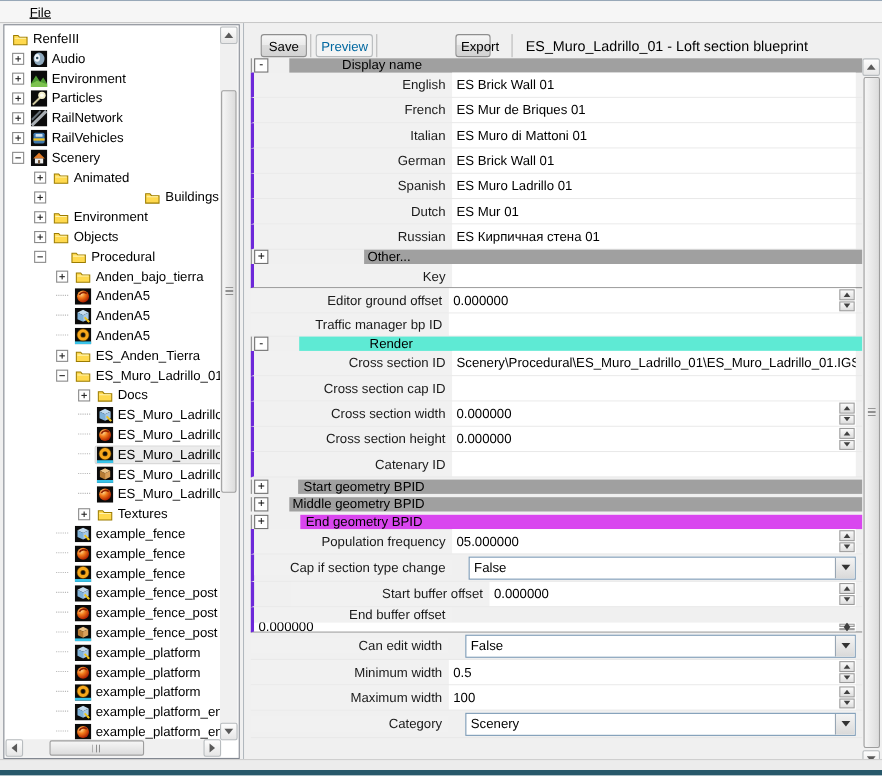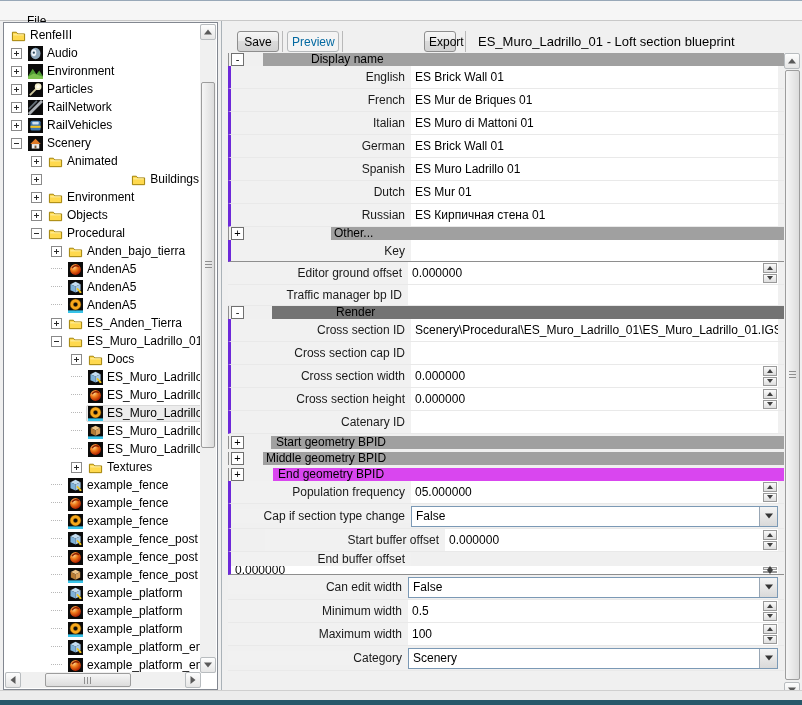--- a/index.html
+++ b/index.html
@@ -2,21 +2,21 @@
 <html><head>
 <meta charset="utf-8">
 <style>
   html,body{margin:0;padding:0;background:#c8d4de;}
   #window{position:relative;width:802px;height:705px;background:#f0f0f0;overflow:hidden;
           font-family:"Liberation Sans",sans-serif;font-size:12px;color:#000;
           border-top:1px solid #98a8b8;box-sizing:border-box;}
   
   #menubar{position:absolute;left:0;top:0;width:100%;height:20px;background:#f6f6f6;
            border-bottom:1px solid #c8c8c8;box-sizing:border-box;}
-  .menu-item{position:absolute;left:20px;top:11px;height:18px;line-height:18px;padding:0 7px;cursor:default;text-decoration:underline;}
+  .menu-item{position:absolute;left:20px;top:1px;height:18px;line-height:18px;padding:0 7px;cursor:default;text-decoration:underline;}
   .menu-item u{text-decoration:underline;}
   
   #treepanel{position:absolute;left:3px;top:21px;width:215px;height:668px;background:#fff;
              border:1px solid #828790;box-sizing:border-box;}
   #treeview{position:absolute;left:1px;top:1px;width:196px;height:649px;overflow:hidden;padding-top:2px;box-sizing:border-box;}
   .trow{height:18px;display:flex;align-items:center;white-space:nowrap;cursor:default;}
   .exp{flex:none;width:11px;height:11px;background:#fff;border:1px solid #8a8a8a;position:relative;margin-right:4px;box-sizing:border-box;}
   .exp::before{content:"";position:absolute;left:2px;top:4px;width:5px;height:1px;background:#2a2a2a;}
   .exp.plus::after{content:"";position:absolute;left:4px;top:2px;width:1px;height:5px;background:#2a2a2a;}
   .stub{flex:none;width:11px;height:1px;border-top:1px dotted #b8b8b8;margin-right:4px;}
@@ -58,21 +58,21 @@
         box-sizing:border-box;text-align:center;line-height:10px;font-size:11px;cursor:default;}
   .pbar{position:absolute;top:0;bottom:0;right:0;background:#a0a0a0;overflow:hidden;}
   .pbar span{display:block;line-height:13px;white-space:nowrap;}
   .prow{display:flex;box-sizing:border-box;padding-right:6px;border-bottom:1px solid #e9e9e9;}
   .prow.boxed{border-left:3px solid #6d28d9;}
   .prow.sep{border-bottom:1px solid #8e8e8e;}
   .plabel{flex:none;width:174px;padding-right:6px;text-align:right;color:#1a1a1a;background:#f1f1f1;
           display:flex;align-items:center;justify-content:flex-end;white-space:nowrap;overflow:hidden;}
   .pval{flex:1;position:relative;background:#fff;display:flex;align-items:center;padding-left:4px;
         white-space:nowrap;overflow:hidden;box-sizing:border-box;}
-  .prow.combo-row{align-items:center;}
+  .prow.combo-row{align-items:center;gap:15px;}
   .prow.combo-row .pval{height:21px;flex:1;border:1px solid #7b99b5;margin:2px 0;}
   .spin{position:absolute;right:1px;top:1px;bottom:1px;width:14px;display:flex;flex-direction:column;}
   .sbtn{flex:1;position:relative;background:linear-gradient(#fafafa,#dedede);border:1px solid #9a9a9a;
         box-sizing:border-box;margin-bottom:1px;}
   .sbtn:last-child{margin-bottom:0;}
   .sbtn::after{content:"";position:absolute;left:50%;top:50%;transform:translate(-50%,-50%);border:3px solid transparent;}
   .sbtn.up::after{border-bottom:4px solid #404040;border-top:none;}
   .sbtn.dn::after{border-top:4px solid #404040;border-bottom:none;}
   .cbtn{position:absolute;right:0;top:0;bottom:0;width:17px;background:linear-gradient(#f4f4f4,#d9d9d9);
         border-left:1px solid #98a6b4;}
@@ -227,21 +227,21 @@
           <span class="tsel">
             <span class="ticon">
               <svg viewBox="0 0 16 16">
                 <path fill="#ffd94e" stroke="#9c7c00" stroke-width="1" d="M1.5 4.5h4.2l1.5 1.8h7.3v7.2h-13z"></path>
                 <path fill="#fff3b0" d="M2.5 6.8h11v1h-11z"></path>
               </svg>
             </span>
             <span>Objects</span>
           </span>
         </div>
-        <div class="trow" style="padding-left: 26px;">
+        <div class="trow" style="padding-left: 26px; gap: 16px;">
           <span class="exp"></span>
           <span class="tsel">
             <span class="ticon">
               <svg viewBox="0 0 16 16">
                 <path fill="#ffd94e" stroke="#9c7c00" stroke-width="1" d="M1.5 4.5h4.2l1.5 1.8h7.3v7.2h-13z"></path>
                 <path fill="#fff3b0" d="M2.5 6.8h11v1h-11z"></path>
               </svg>
             </span>
             <span>Procedural</span>
           </span>
@@ -647,21 +647,21 @@
     </div>
   </div>
 
   <div id="divider"></div>
 
   <div id="rightpanel">
     <button class="tbtn" style="left:15px;width:42px;">Save</button>
     <div class="tsep" style="left:60px;"></div>
     <button class="tbtn disabled" style="left:65px;width:52px;">Preview</button>
     <div class="tsep" style="left:120px;"></div>
-    <button class="tbtn" style="left:202px;width:32px;">Export</button>
+    <button class="tbtn" style="left:192px;width:32px;">Export</button>
     <div class="tsep" style="left:243px;"></div>
     <div id="bp-title">ES_Muro_Ladrillo_01 - Loft section blueprint</div>
 
     <div id="propgrid">
         <div class="phead boxed" style="height: 13px;">
           <div class="pexp">-</div>
           <div class="pbar" style="left: 34px; background: rgb(160, 160, 160);">
             <span style="padding-left: 48px;">Display name</span>
           </div>
         </div>
@@ -730,21 +730,21 @@
           </div>
         </div>
         <div class="prow" style="height: 21px;">
           <div class="plabel">Traffic manager bp ID</div>
           <div class="pval">
             <span></span>
           </div>
         </div>
         <div class="phead boxed" style="height: 13px;">
           <div class="pexp">-</div>
-          <div class="pbar" style="left: 43px; background: #737373;">
+          <div class="pbar" style="left: 43px; background: #5eead4;">
             <span style="padding-left: 64px;">Render</span>
           </div>
         </div>
         <div class="prow boxed" style="height: 23px;">
           <div class="plabel">Cross section ID</div>
           <div class="pval">
             <span>Scenery\Procedural\ES_Muro_Ladrillo_01\ES_Muro_Ladrillo_01.IGS</span>
           </div>
         </div>
         <div class="prow boxed" style="height: 23px;">

